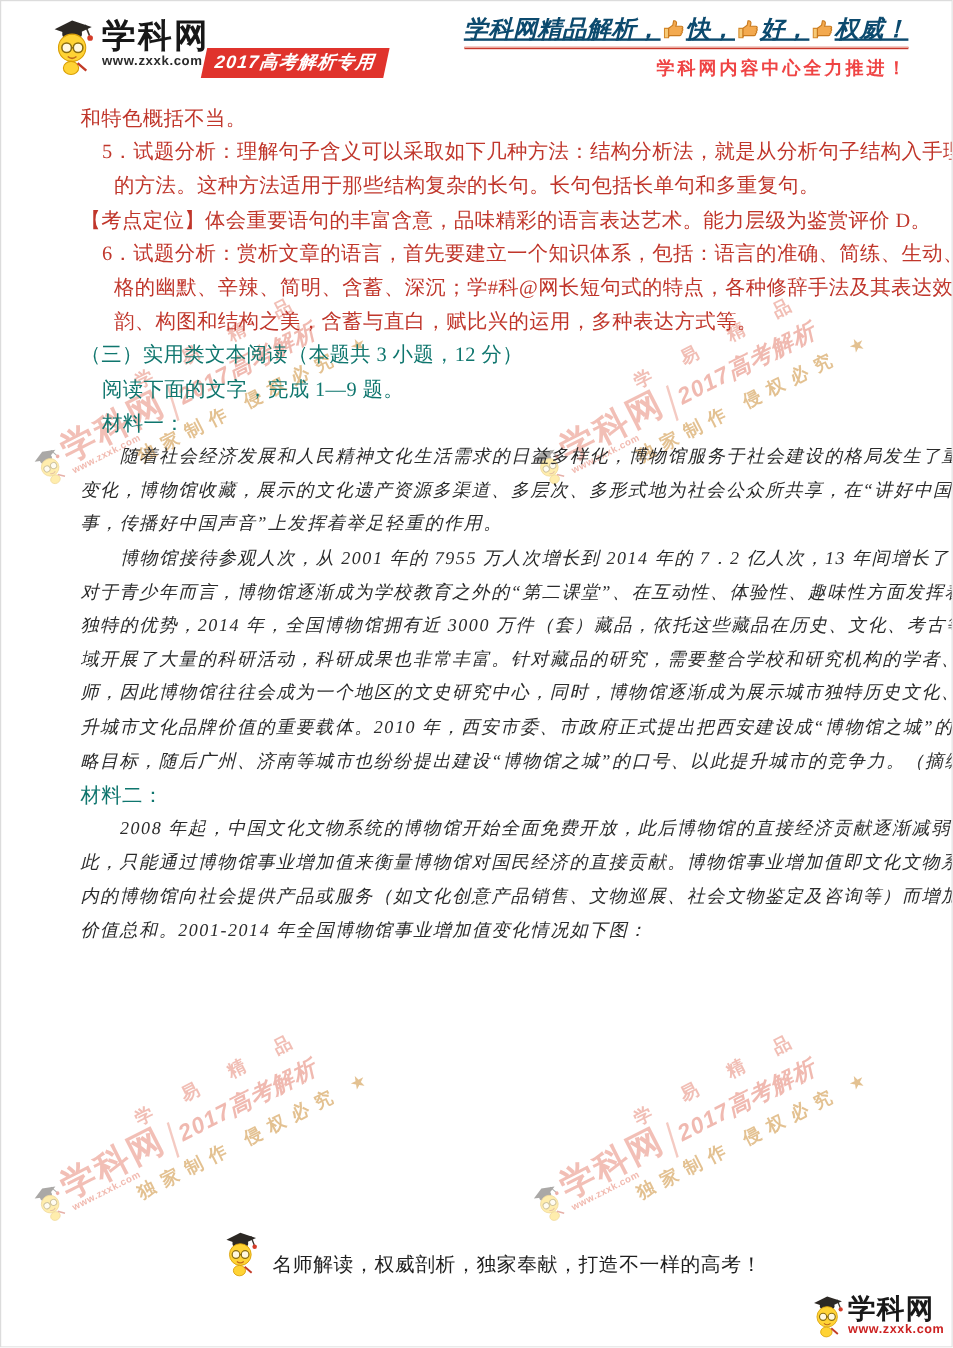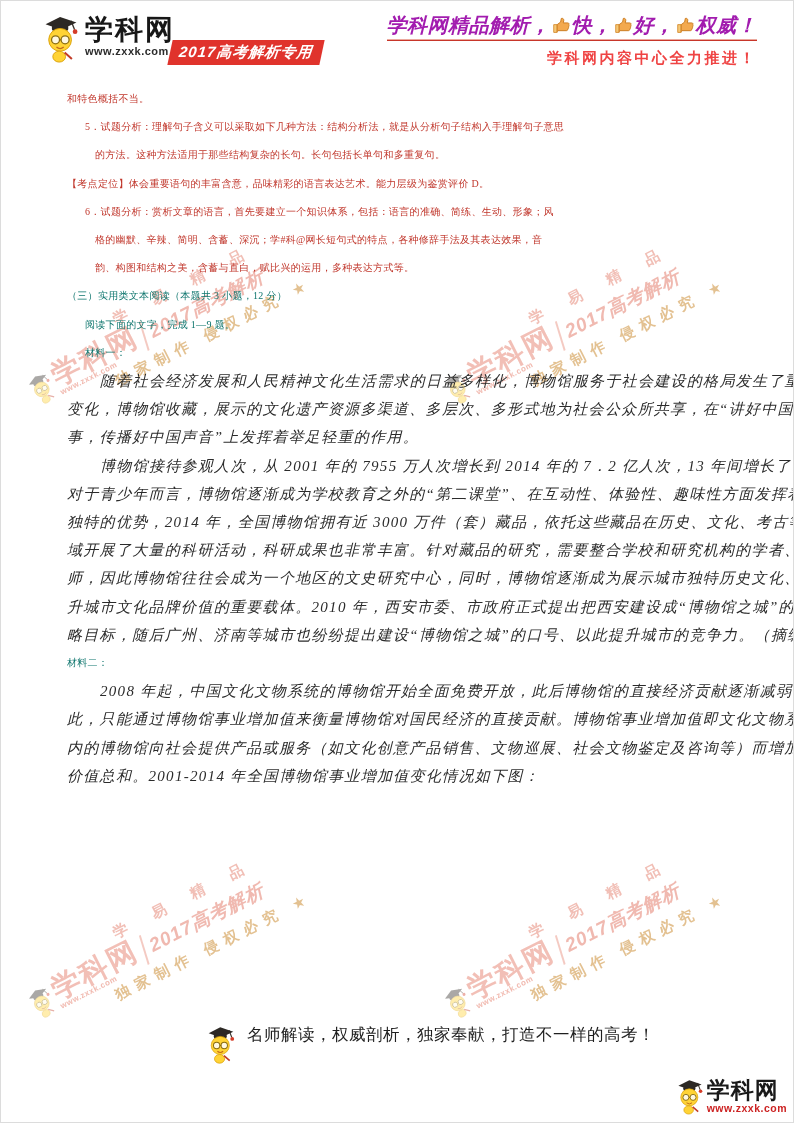--- a/index.html
+++ b/index.html
@@ -10,29 +10,29 @@
   
   .logo{position:absolute;left:40px;top:10px;display:flex;align-items:flex-start;}
   .logo .mascot{width:40px;height:54px;}
   .logo-txt{margin-left:4px;padding-top:4px;}
   .logo-brand{font:800 28px/30px "Liberation Sans","DejaVu Sans",sans-serif;color:#171717;letter-spacing:2px;}
   .logo-url{font:700 11px/13px "Liberation Sans","DejaVu Sans",sans-serif;color:#2b2b2b;letter-spacing:.5px;}
   .banner{position:absolute;left:169px;top:39px;width:152px;height:25px;background:#e0332c;
           transform:skewX(-12deg);display:flex;align-items:center;justify-content:center;}
   .banner span{transform:skewX(6deg);font:700 italic 15px "Liberation Sans","DejaVu Sans",sans-serif;color:#fff;letter-spacing:1px;}
   .hdr-right{position:absolute;right:36px;top:12px;text-align:right;}
-  .slogan-red{font:800 italic 20px/24px "Liberation Serif","DejaVu Serif",serif;color:#a21caf;letter-spacing:.5px;white-space:nowrap;}
+  .slogan-red{font:800 italic 20px/24px "Liberation Serif","DejaVu Serif",serif;color:#0c4a6e;letter-spacing:.5px;white-space:nowrap;text-decoration:underline;}
   .slogan-red .thumb{width:19px;height:19px;vertical-align:-3px;margin:0 1px;}
   .red-rule{height:2px;background:#c8362a;margin-top:2px;}
   .red-rule::after{content:"";display:block;height:1px;background:#eba99e;margin-top:1px;}
   .slogan-gray{margin-top:7px;font:700 15px/20px "Liberation Sans","DejaVu Sans",sans-serif;color:#ef4444;letter-spacing:2.5px;white-space:nowrap;}
 
   
   .doc-body{position:absolute;left:66px;top:84px;width:690px;}
-  .doc-body p{margin:0;font-size:10px;line-height:28.2px;white-space:nowrap;letter-spacing:.3px;}
+  .doc-body p{margin:0;font-size:17px;line-height:28.2px;white-space:nowrap;letter-spacing:.3px;}
   .l-red{color:#c0362b;}
   .l-blk{color:#0f766e;}
   .l-kai{color:#2b2b2b;font-style:italic;font-size:15px !important;letter-spacing:1.3px !important;}
   .in1{padding-left:18px;}
   .in2{padding-left:33px;}
   .in-num{padding-left:18px;}
   .in-cont{padding-left:28px;}
 
   
   .wm{position:absolute;width:270px;transform:rotate(-27deg);transform-origin:0 100%;pointer-events:none;}
@@ -44,21 +44,21 @@
   .wm-url{font:700 8px/9px "Liberation Sans","DejaVu Sans",sans-serif;color:rgba(238,173,161,.85);letter-spacing:.5px;}
   .wm-sep{width:2px;height:30px;background:rgba(238,173,161,.65);margin:0 6px;transform:skewX(-10deg);}
   .wm-tag{font:800 italic 19px/22px "Liberation Sans","DejaVu Sans",sans-serif;color:rgba(236,168,156,.8);letter-spacing:1px;white-space:nowrap;}
   .wm-r3{padding-left:82px;margin-top:2px;font:700 15px/18px "Liberation Sans","DejaVu Sans",sans-serif;color:rgba(222,182,126,.85);letter-spacing:7px;white-space:nowrap;}
   .wm-a{left:462px;top:352px;}
   .wm-b{left:46px;top:352px;}
   .wm-c{left:46px;top:966px;}
   .wm-d{left:462px;top:966px;}
 
   
-  .footer{position:absolute;left:204px;top:1022px;display:flex;align-items:flex-start;}
+  .footer{position:absolute;left:184px;top:1022px;display:flex;align-items:flex-end;}
   .footer .mascot{width:32px;height:42px;}
   .footer-slogan{margin-left:10px;font:16.5px/22px "Liberation Sans","DejaVu Sans",sans-serif;color:#1f1f1f;letter-spacing:.5px;white-space:nowrap;}
 
   .corner-logo{position:absolute;right:6px;bottom:6px;display:flex;align-items:flex-end;}
   .corner-logo .mascot{width:30px;height:40px;}
   .corner-txt{margin-left:2px;padding-bottom:2px;}
   .corner-brand{font:800 23px/24px "Liberation Sans","DejaVu Sans",sans-serif;color:#191919;letter-spacing:1px;}
   .corner-url{font:700 10.5px/12px "Liberation Sans","DejaVu Sans",sans-serif;color:#cc2222;letter-spacing:.5px;}
 </style>
 </head>

